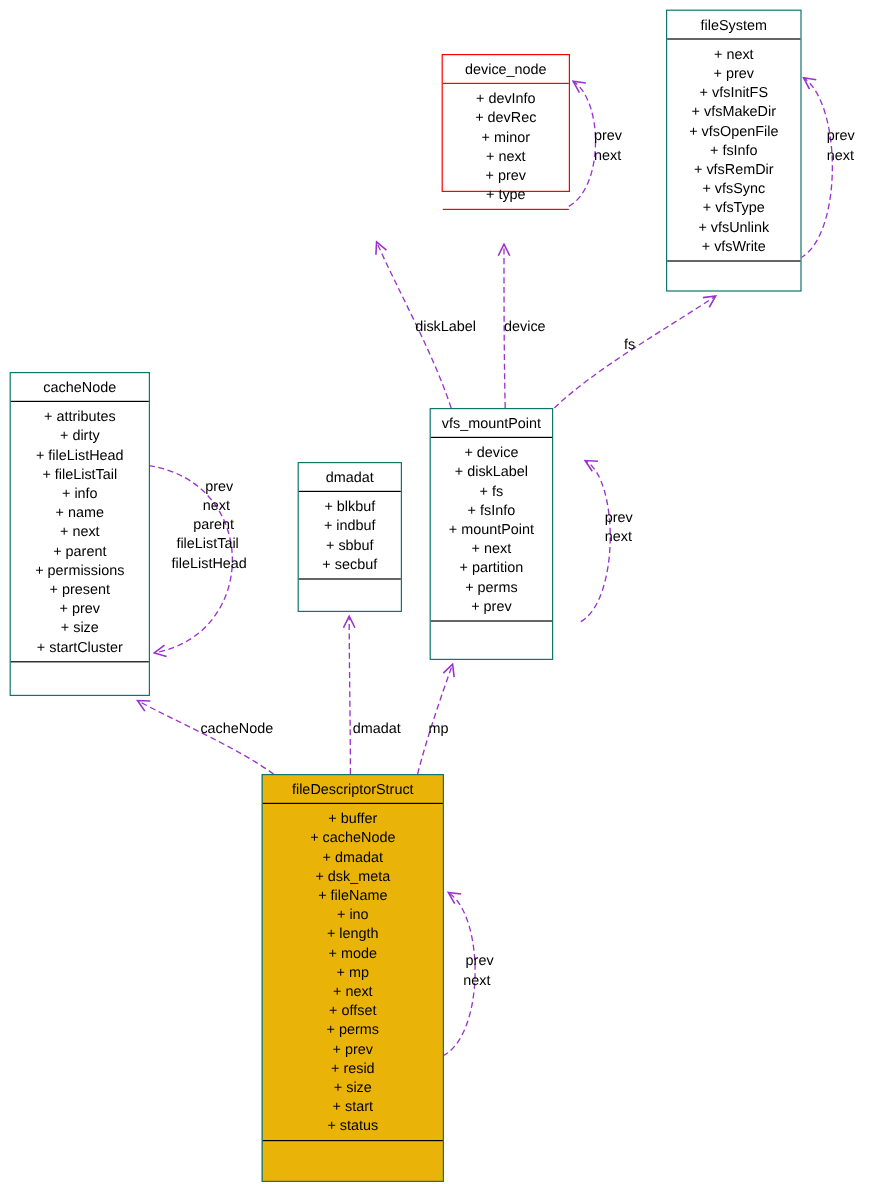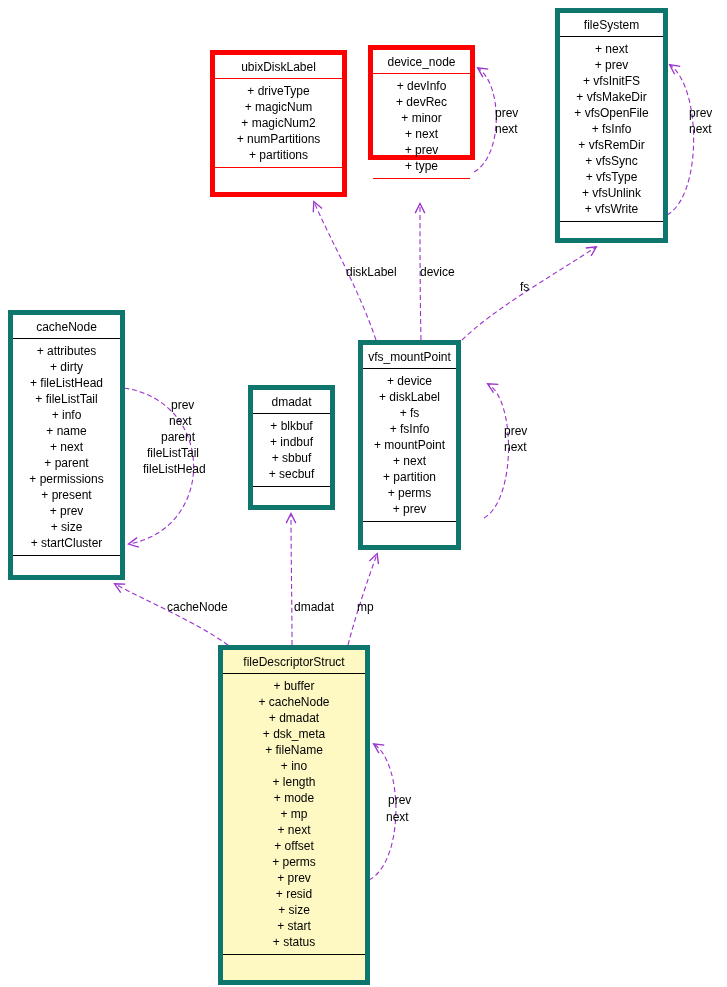--- a/index.html
+++ b/index.html
@@ -10,27 +10,27 @@
     background: #ffffff;
     font-family: "Liberation Sans", sans-serif;
     color: #000;
     overflow: hidden;
   }
   .edges-svg { position: absolute; left: 0; top: 0; width: 727px; height: 987px; }
   .uml-class {
     position: absolute;
     box-sizing: border-box;
     background: #ffffff;
-    border: 5px solid #0f766e;
+    border: 1px solid #0f766e;
     display: flex;
     flex-direction: column;
     font-size: 12px;
   }
   .uml-class.red { border-color: #ff0000; }
-  .uml-class.focus { background: #fef9c3; }
+  .uml-class.focus { background: #eab308; }
   .uml-title {
     text-align: center;
     padding: 5px 3px 4px 3px;
     border-bottom: 1px solid #000000;
     white-space: nowrap;
   }
   .uml-class.red .uml-title { border-bottom-color: #ff0000; }
   .uml-fields { padding: 4px 6px; text-align: center; }
   .uml-field { line-height: 16px; white-space: nowrap; }
   .uml-footer { border-top: 1px solid #000000; flex: 1 1 auto; }
@@ -62,31 +62,20 @@
       <path d="M667,215 C702,196 702,88 670,65" marker-end="url(#openArrow)"></path>
       <path d="M124,388 C216,402 216,528 129,544" marker-end="url(#openArrow)"></path>
       <path d="M228,645 C196,622 146,601 115,584" marker-end="url(#openArrow)"></path>
       <path d="M292,645 C292,600 291,556 291,514" marker-end="url(#openArrow)"></path>
       <path d="M348,645 C356,614 367,582 377,554" marker-end="url(#openArrow)"></path>
       <path d="M369,880 C404,862 404,764 374,744" marker-end="url(#openArrow)"></path>
       <path d="M484,518 C516,500 516,400 488,384" marker-end="url(#openArrow)"></path>
     </g>
   </svg>
 
-  <div class="uml-class red" style="left:210px;top:50px;width:137px;height:147px">
-    <div class="uml-title">ubixDiskLabel</div>
-    <div class="uml-fields">
-        <div class="uml-field">+ driveType</div>
-        <div class="uml-field">+ magicNum</div>
-        <div class="uml-field">+ magicNum2</div>
-        <div class="uml-field">+ numPartitions</div>
-        <div class="uml-field">+ partitions</div>
-      </div>
-    <div class="uml-footer"></div>
-  </div>
 
   <div class="uml-class red" style="left:368px;top:45px;width:107px;height:115px">
     <div class="uml-title">device_node</div>
     <div class="uml-fields">
         <div class="uml-field">+ devInfo</div>
         <div class="uml-field">+ devRec</div>
         <div class="uml-field">+ minor</div>
         <div class="uml-field">+ next</div>
         <div class="uml-field">+ prev</div>
         <div class="uml-field">+ type</div>

